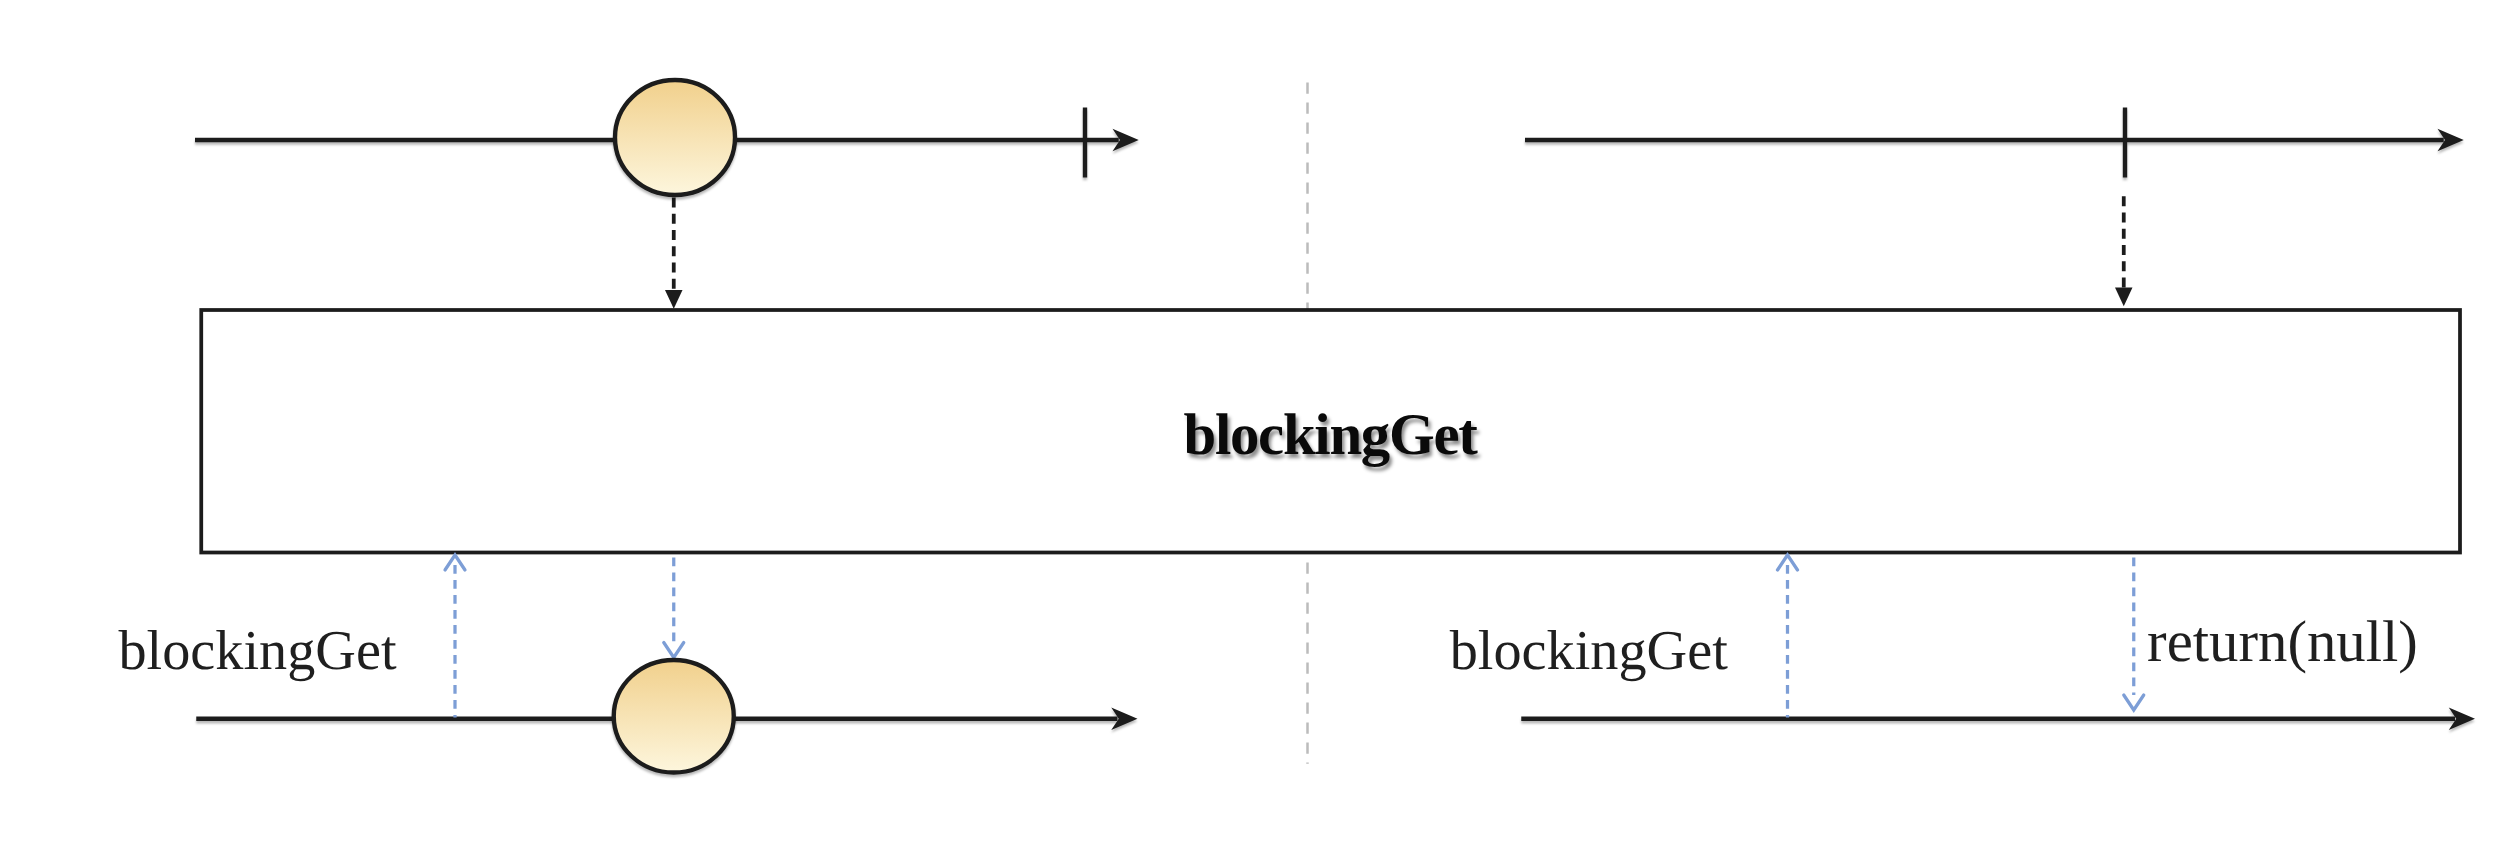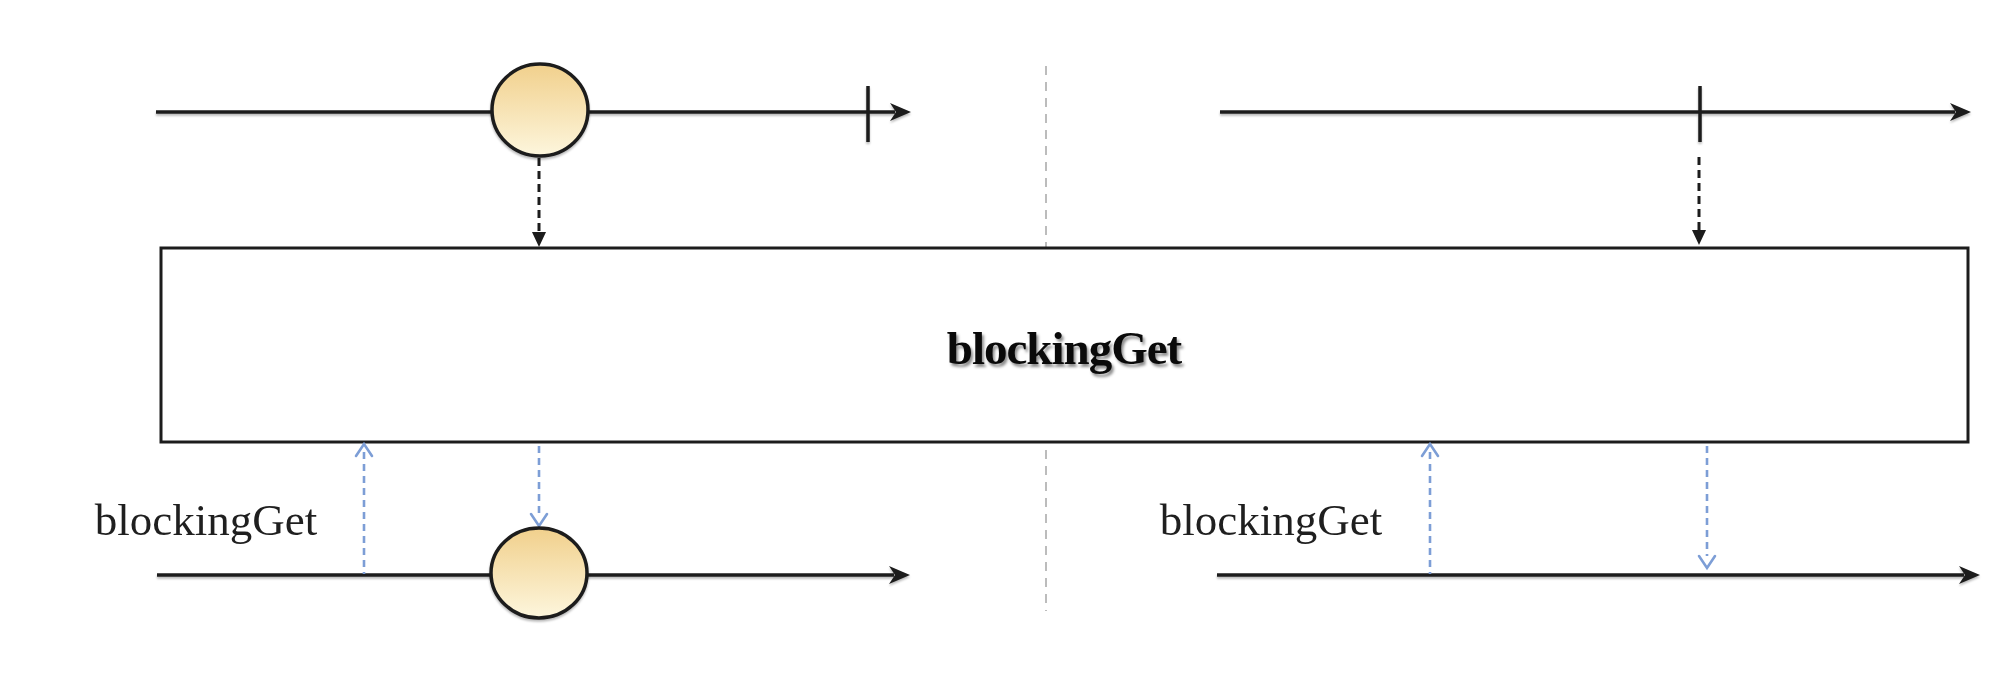--- a/index.html
+++ b/index.html
@@ -91,13 +91,14 @@
       <ellipse class="marble" cx="496" cy="573" rx="48" ry="45"></ellipse>
     </g>
   </svg>
 
   <div class="box-label" style="left:1021px;top:348px;">blockingGet</div>
 
   <div class="label" style="left:163px;top:520px;">blockingGet</div>
 
   <div class="label" style="left:1228px;top:520px;">blockingGet</div>
 
+  <div class="label return-label" style="left:1783px;top:514px;">return(null)</div>
 </div>
 
 </body></html>

